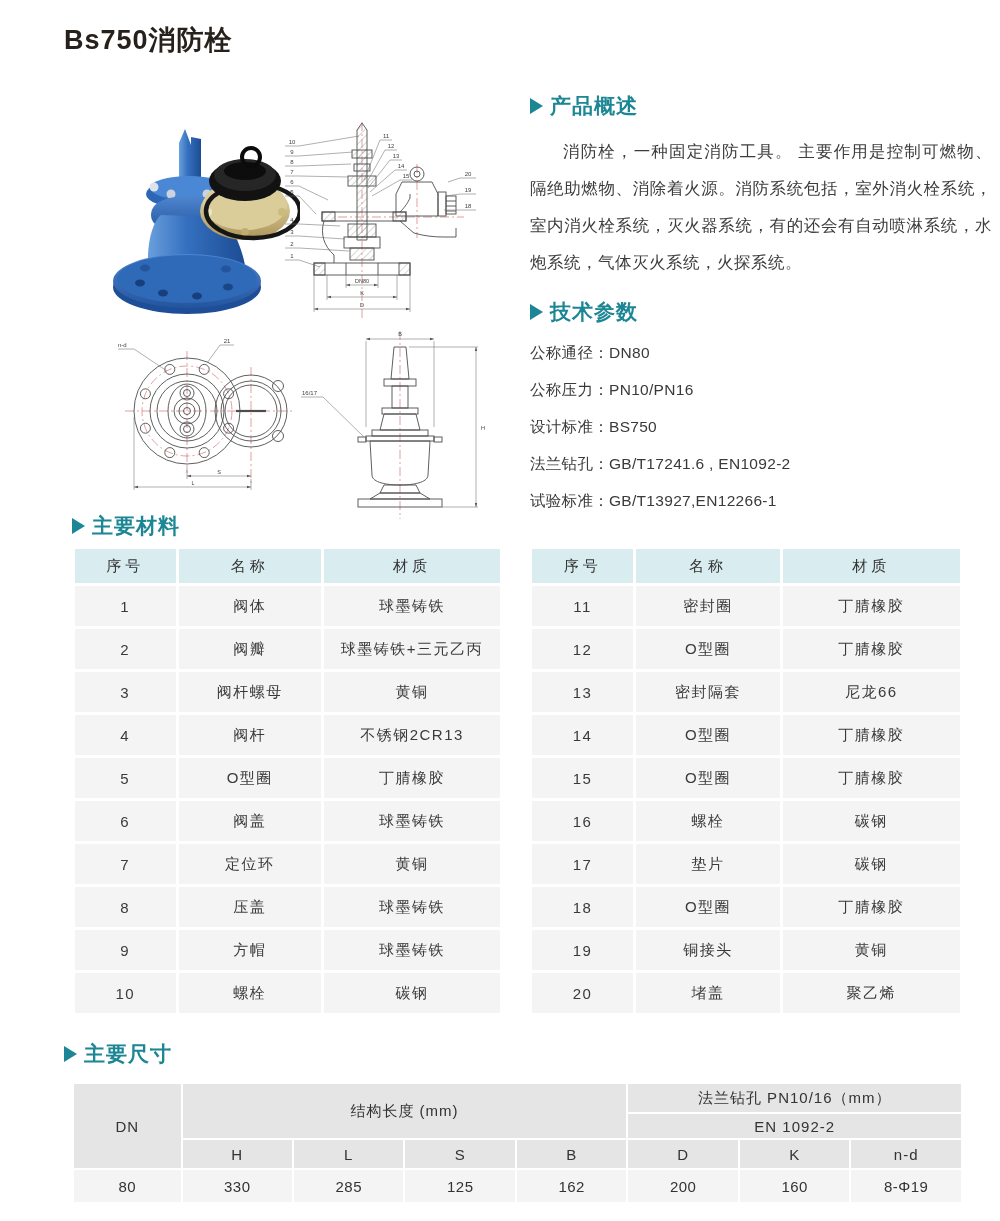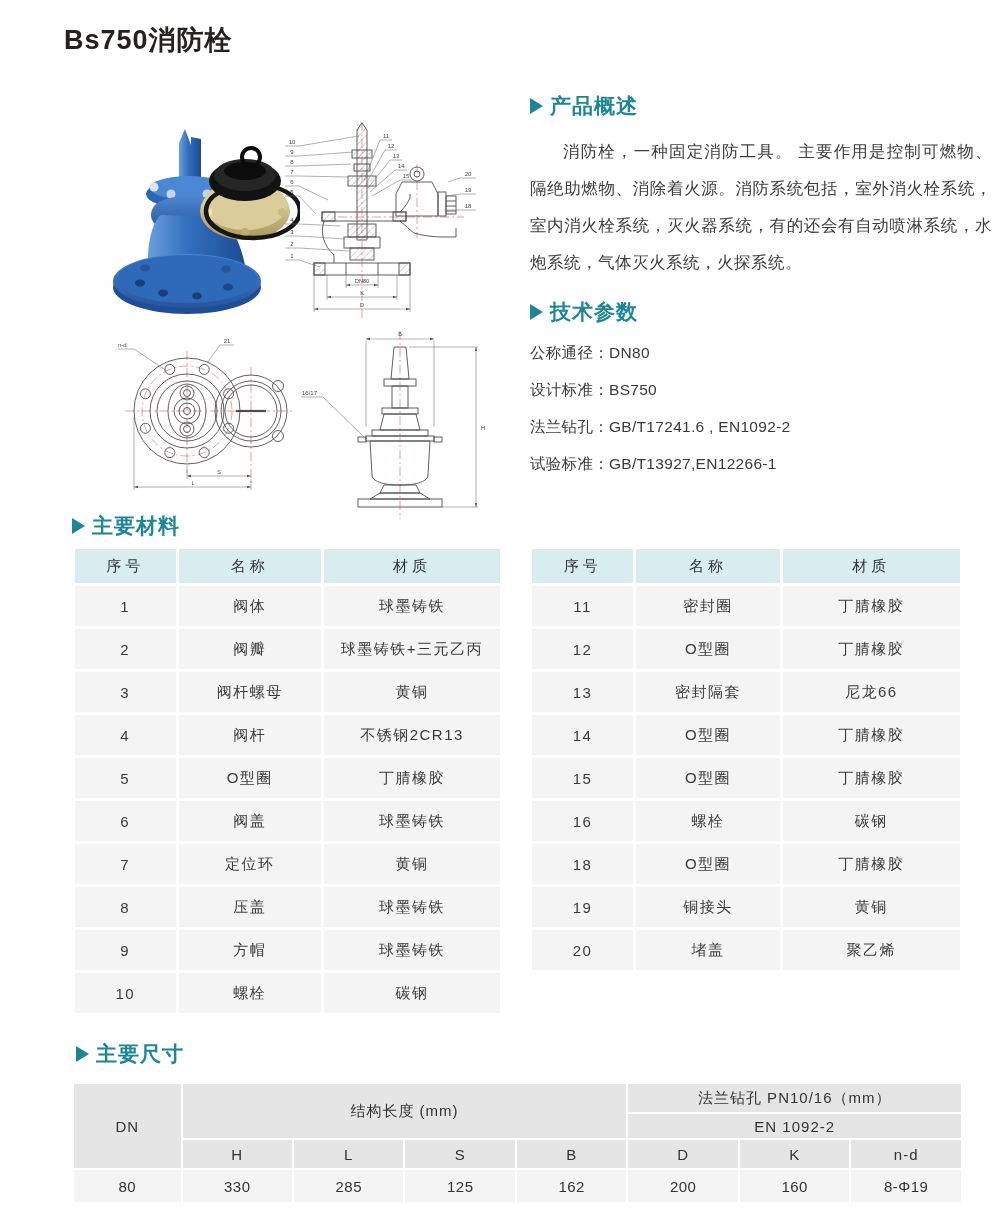--- a/index.html
+++ b/index.html
@@ -23,21 +23,21 @@
                 border-top:8px solid transparent; border-bottom:8px solid transparent; }
 
   .right-col { position:absolute; left:530px; top:92px; width:462px; }
   .overview-text { margin-top:13px; font-size:16.5px; line-height:37px; color:#3c3c3c;
                    text-align:justify; text-indent:2em; letter-spacing:0.5px; }
   .tech-heading { margin-top:17px; }
   .tech-list { margin-top:8px; }
   .tech-item { font-size:15.5px; color:#3a3a3a; line-height:37px; letter-spacing:0.3px; }
 
   .abs-heading-materials { position:absolute; left:64px; top:512px;padding-left:8px; }
-  .abs-heading-dims      { position:absolute; left:76px; top:1040px; }
+  .abs-heading-dims      { position:absolute; left:64px; top:1040px; }
 
   table { border-collapse:separate; table-layout:fixed; }
   .mat-table { position:absolute; top:546px; border-spacing:3px; }
   .mat-left  { left:72px;  width:431px; }
   .mat-right { left:529px; width:434px; }
   .mat-table th { background:#d9edf0; height:34px; font-size:15px; font-weight:400;
                   color:#333; letter-spacing:4px; text-align:center; vertical-align:middle; }
   .mat-table td { background:#f4f4f4; height:40px; font-size:15px; color:#3a3a3a;
                   text-align:center; vertical-align:middle; letter-spacing:1.5px; }
 
@@ -306,20 +306,21 @@
     <p class="overview-text">消防栓，一种固定消防工具。 主要作用是控制可燃物、隔绝助燃物、消除着火源。消防系统包括，室外消火栓系统，室内消火栓系统，灭火器系统，有的还会有自动喷淋系统，水炮系统，气体灭火系统，火探系统。</p>
 
     <div class="sec-heading tech-heading">
       <span class="arrow-icon"></span>
       <span>技术参数</span>
     </div>
     <div class="tech-list">
 
         <div class="tech-item">公称通径：DN80</div>
 
+        <div class="tech-item">公称压力：PN10/PN16</div>
 
         <div class="tech-item">设计标准：BS750</div>
 
         <div class="tech-item">法兰钻孔：GB/T17241.6 , EN1092-2</div>
 
         <div class="tech-item">试验标准：GB/T13927,EN12266-1</div>
       </div>
   </div>
 
   <div class="sec-heading abs-heading-materials">
@@ -448,20 +449,25 @@
           <td>O型圈</td>
           <td>丁腈橡胶</td>
         </tr>
 
         <tr>
           <td>16</td>
           <td>螺栓</td>
           <td>碳钢</td>
         </tr>
 
+        <tr>
+          <td>17</td>
+          <td>垫片</td>
+          <td>碳钢</td>
+        </tr>
 
         <tr>
           <td>18</td>
           <td>O型圈</td>
           <td>丁腈橡胶</td>
         </tr>
 
         <tr>
           <td>19</td>
           <td>铜接头</td>

